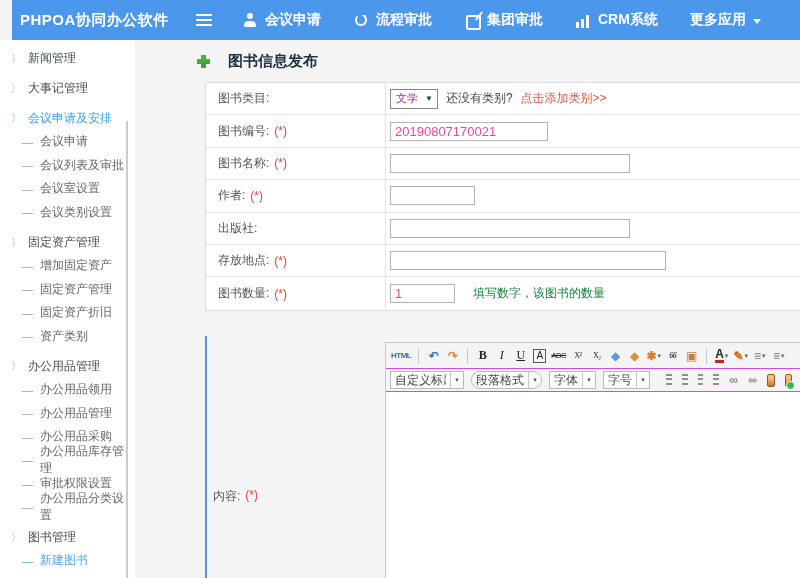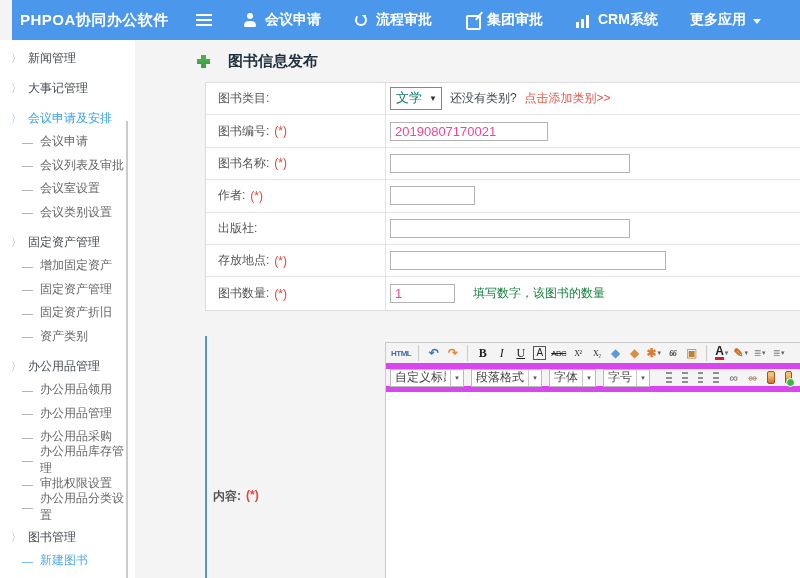--- a/index.html
+++ b/index.html
@@ -58,37 +58,37 @@
   
   .form-table { position:absolute; left:70px; top:42px; right:0; background:#fff;
     border:1px solid #dcdcdc; border-right:none; }
   .frow { display:flex; height:32.4px; border-bottom:1px solid #e4e4e4; }
   .frow:last-child { border-bottom:none;justify-content:flex-end; }
   .flabel { width:180px; padding-left:12px; border-right:1px solid #e4e4e4; display:flex; align-items:center; gap:5px; font-size:12px; color:#555; }
   .req { color:#e2473c; font-style:normal; font-size:12px; }
   .fvalue { flex:1; display:flex; align-items:center; gap:8px; padding-left:4px; font-size:12px; color:#444; }
   .f-input { height:19px; border:1px solid #b3b3b3; background:#fff; font-size:13px; color:#ec4899; padding:0 4px; font-family:"Liberation Sans",sans-serif; }
   .select-box { display:inline-flex; align-items:center; gap:7px; border:1px solid #858585; background:#fff; padding:1px 4px 2px 5px; cursor:pointer; }
-  .select-box .sel-text { color:#0f766e; font-size:13px; }
+  .select-box .sel-text { color:#a21caf; font-size:11px; }
   .select-box .sel-caret { font-size:8px; color:#333; }
   .hint-dark { color:#3c4650; }
   .red-link { color:#e2574a; text-decoration:none; cursor:pointer; }
   .hint-gray { color:#15803d; }
 
   
   .section-header { position:absolute; left:70px; top:269px; right:0; height:27px;
     background:#e9e9e9; border:1px solid #dcdcdc; border-right:none;
     display:flex; align-items:center; padding-left:12px; font-size:12px; color:#333; }
   .content-row { position:absolute; left:70px; top:296px; right:0; bottom:0;
     border-left:2px solid #5596c8; }
-  .content-label { position:absolute; left:6px; top:152px; display:flex; gap:5px; font-size:12px; color:#555;font-weight:bold; }
+  .content-label { position:absolute; left:6px; top:152px; display:flex; gap:5px; font-size:12px; color:#555; }
 
   .editor { position:absolute; left:178px; top:6px; right:0; bottom:0;
     background:#fff; border:1px solid #c9c9c9; border-right:none; border-bottom:none; }
-  .toolbar { display:flex; align-items:center; padding:2px 4px; background:#f4f4f4; border-bottom:6px solid #d946ef; gap:2px; }
+  .toolbar { display:flex; align-items:center; padding:2px 4px; background:#f4f4f4; border-bottom:1px solid #d946ef; gap:2px; }
   .toolbar.r1 { height:26px; }
   .toolbar.r2 { height:23px; }
   .editor-body { position:absolute; left:0; top:50px; right:0; bottom:0; background:#fff; cursor:text; }
 
   .tb-btn { min-width:17px; height:18px; display:inline-flex; align-items:center; justify-content:center; font-size:12px; color:#333; cursor:pointer; padding:0 1px; }
   .tb-sep { width:1px; height:16px; background:#c9c9c9; margin:0 4px; }
   .tb-caret { font-size:7px; color:#666; margin-left:1px; }
   .g-serif { font-family:"Liberation Serif", serif; }
   .g-bold { font-weight:bold; } .g-italic { font-style:italic; }
   .g-underline { text-decoration:underline; } .g-strike { text-decoration:line-through; }
@@ -374,21 +374,21 @@
           <span class="tb-btn">
             <span class="g-bold" style="color: rgb(119, 119, 119);">≡</span>
             <span class="tb-caret">▾</span>
           </span>
         </div>
       <div class="toolbar r2" id="tb2">
           <span class="tb-select" style="width: 74px;">
             <span class="lbl">自定义标题</span>
             <span class="cbox">▾</span>
           </span>
-          <span class="tb-select" style="width: 84px;">
+          <span class="tb-select" style="width: 84px; border-radius: 9px;">
             <span class="lbl">段落格式</span>
             <span class="cbox">▾</span>
           </span>
           <span class="tb-select" style="width: 78px;">
             <span class="lbl">字体</span>
             <span class="cbox">▾</span>
           </span>
           <span class="tb-select" style="width: 78px;">
             <span class="lbl">字号</span>
             <span class="cbox">▾</span>

